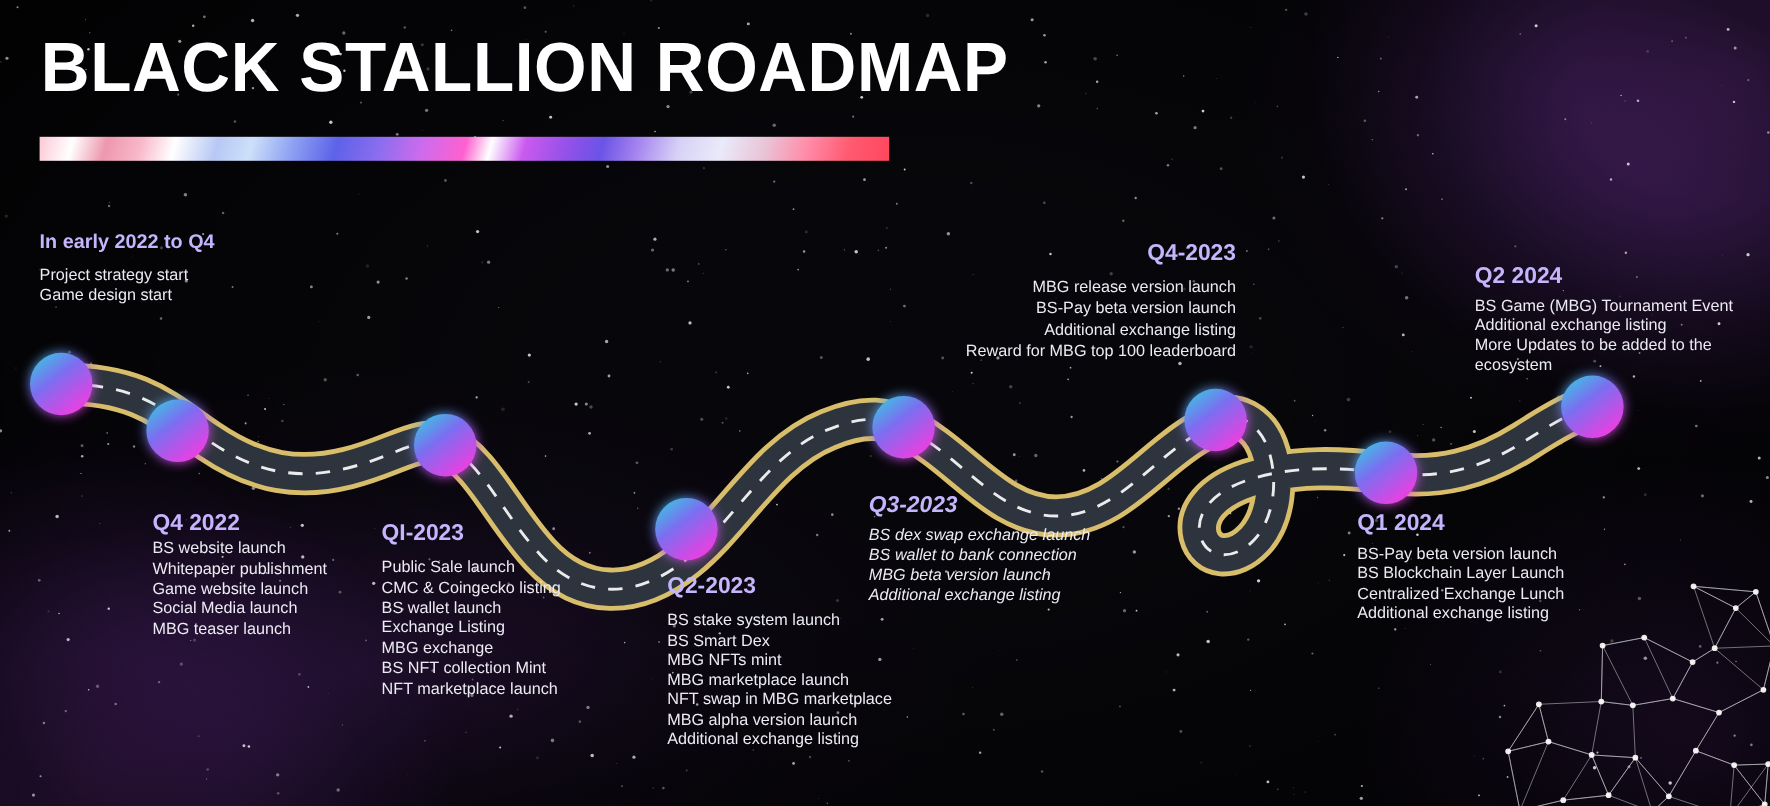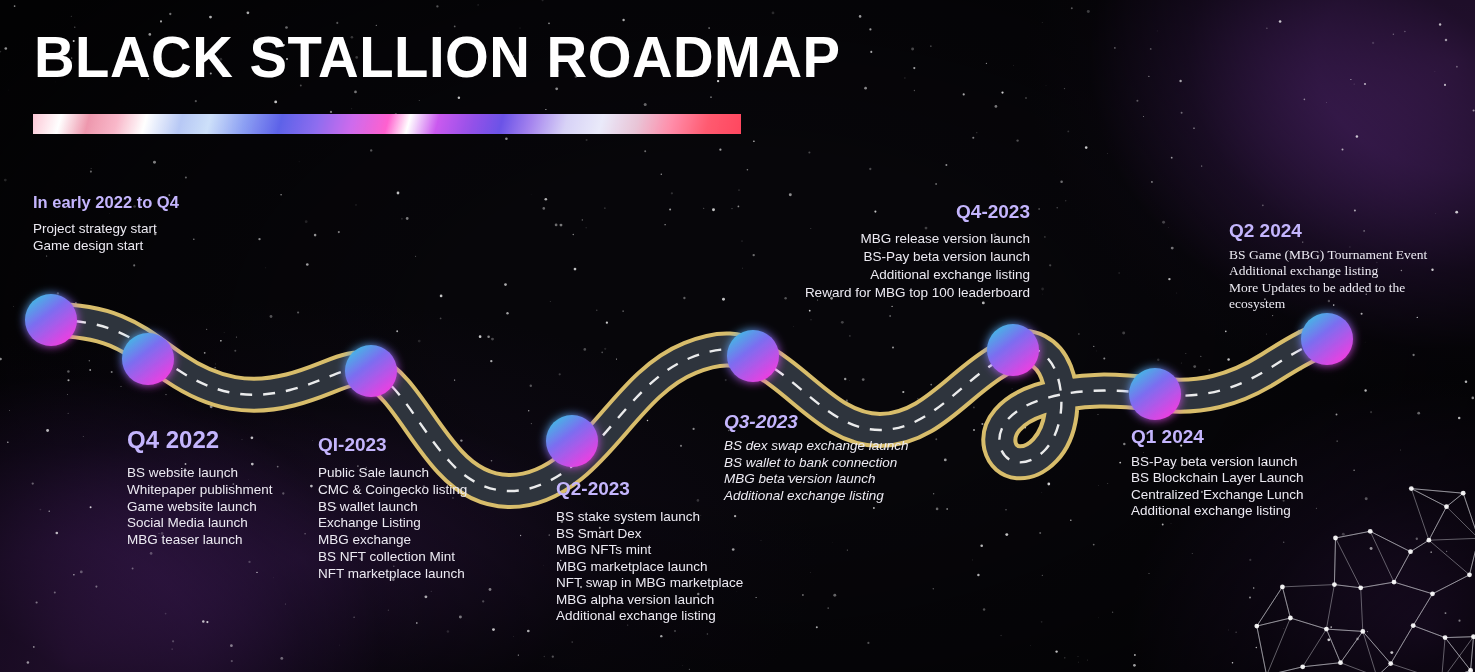--- a/index.html
+++ b/index.html
@@ -79,42 +79,42 @@
     font-weight:700; color:#c4b5fd; white-space:nowrap;
     font-family:"Liberation Sans", sans-serif;
   }
   .ms-list { list-style:none; }
   .ms-list li { color:#eceaf2; white-space:nowrap; }
 
   
   .m-intro .ms-head { font-size:16.5px; margin-bottom:9px; }
   .m-intro .ms-list li { font-size:13.5px; line-height:16.5px; }
 
-  .m-q42022 .ms-head { font-size:24px; margin-bottom:11px; }
+  .m-q42022 .ms-head { font-size:19px; margin-bottom:1px; }
   .m-q42022 .ms-list li { font-size:13.5px; line-height:16.8px; }
 
   .m-q12023 .ms-head { font-size:19px; margin-bottom:9px; }
   .m-q12023 .ms-list li { font-size:13.5px; line-height:16.8px; }
 
   .m-q22023 .ms-head { font-size:19px; margin-bottom:9px; }
   .m-q22023 .ms-list li { font-size:13.5px; line-height:16.5px; }
 
   .m-q32023 .ms-head { font-size:19px; margin-bottom:5px; }
   .m-q32023 .ms-list li { font-size:13.5px; line-height:16.5px; }
 
   .m-q42023 { text-align:right; }
   .m-q42023 .ms-head { font-size:19px; margin-bottom:7px; }
   .m-q42023 .ms-list li { font-size:13.5px; line-height:18px; }
 
   .m-q12024 .ms-head { font-size:19px; margin-bottom:6px; }
   .m-q12024 .ms-list li { font-size:13.5px; line-height:16.3px; }
 
   .m-q22024 .ms-head { font-size:19px; margin-bottom:5px; }
   .m-q22024 .ms-list li { font-size:13.5px; line-height:16.3px; white-space:normal; }
-  .m-q22024 .ms-list { width:232px;font-family:Liberation Serif, serif; }
+  .m-q22024 .ms-list { width:232px; }
 
   #road-svg, #stars-svg, #mesh-svg {
     position:absolute; left:0; top:0; width:1475px; height:672px;
     pointer-events:none;
   }
   #road-svg { z-index:3; }
   #stars-svg { z-index:1; }
   #mesh-svg { z-index:2; }
   .milestone { z-index:5; }
   #title, #title-rule { z-index:6; }

